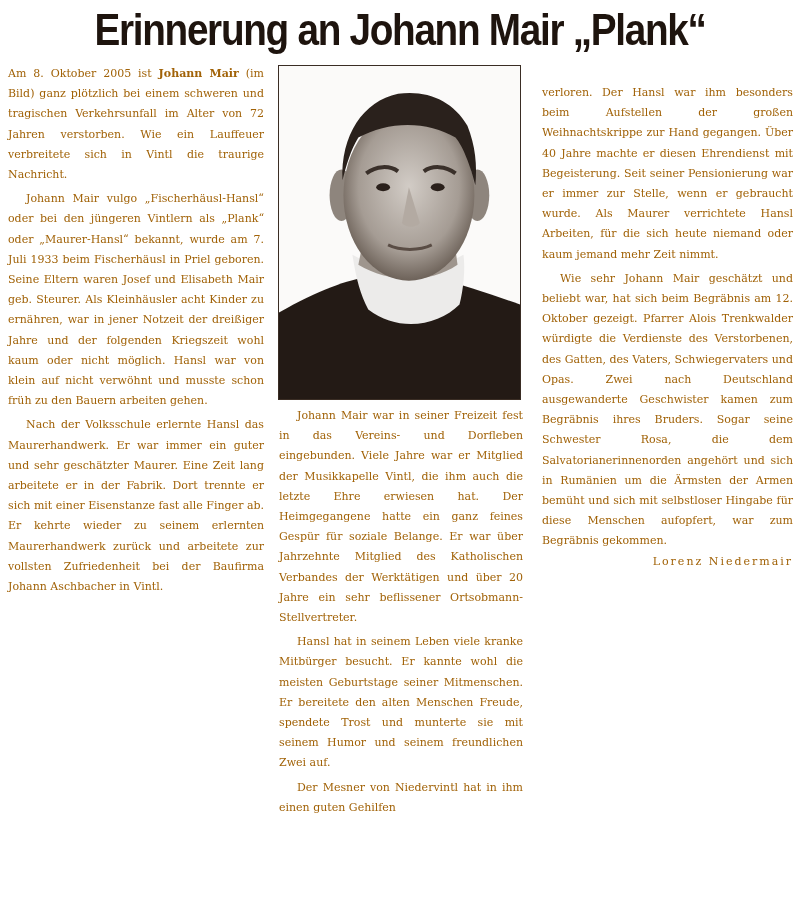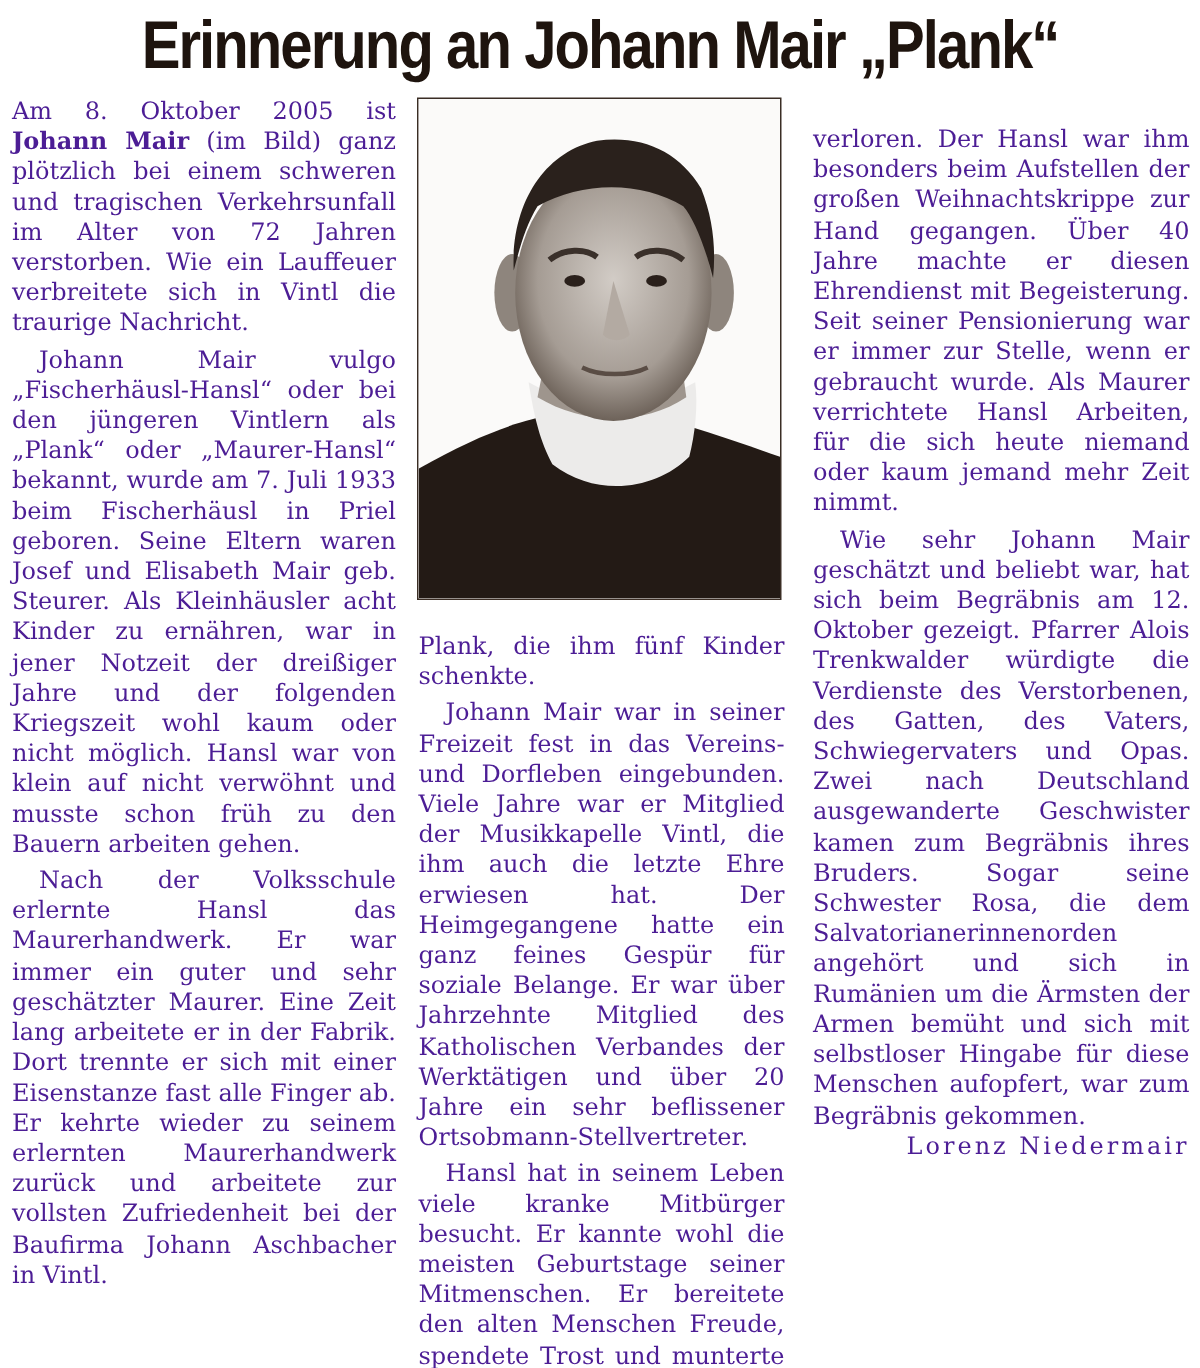--- a/index.html
+++ b/index.html
@@ -5,22 +5,22 @@
   html, body { margin:0; padding:0; background:#ffffff; }
   body { width:800px; height:912px; overflow:hidden; position:relative; color:#2a211b; }
   .title {
     position:absolute; left:0; top:4px; width:800px; text-align:center;
     font-family:"Liberation Sans", sans-serif; font-weight:bold; font-size:45px;
     letter-spacing:-1.5px; color:#1e140e; transform:scaleX(0.86); transform-origin:center top;
     line-height:52px; margin:0;
   }
   .col {
     position:absolute; top:64px;
-    font-family:"DejaVu Serif", serif; font-size:16px; line-height:20.2px;
-    text-align:justify; hyphens:manual; color:#4c1d95;
+    font-family:"DejaVu Serif", serif; font-size:11px; line-height:20.2px;
+    text-align:justify; hyphens:manual; color:#a16207;
   }
   .col p { margin:0; text-indent:0; }
   .col p.ind { text-indent:18px; margin-top:4px; }
   .col p.cont { text-indent:0;margin-top:19px; }
   .c1 { left:8px; width:256px; }
   .c2 { left:279px; width:244px; top:402px; }
   .c3 { left:542px; width:251px; }
   .photo {
     position:absolute; left:278px; top:65px; width:243px; height:335px;
     border:1.5px solid #3a2d24; box-sizing:border-box; background:#ffffff; overflow:hidden;
@@ -70,21 +70,20 @@
     <ellipse cx="105" cy="122" rx="7" ry="4" fill="#2a201b"></ellipse>
     <ellipse cx="160" cy="122" rx="7" ry="4" fill="#2a201b"></ellipse>
 
     <path d="M131 122 L124 158 C128 163 138 163 142 158 Z" fill="#b3aaa2"></path>
 
     <path d="M110 180 C122 186 142 186 154 180" stroke="#5a4d45" stroke-width="3" fill="none"></path>
   </svg>
 </div>
 
 <div class="col c2">
-  <p class="cont">Plank, die ihm fünf Kinder schenkte.</p>
   <p class="ind">Johann Mair war in seiner Freizeit fest in das Vereins- und Dorfleben eingebunden. Viele Jahre war er Mitglied der Musikkapelle Vintl, die ihm auch die letzte Ehre erwiesen hat. Der Heimgegangene hatte ein ganz feines Gespür für soziale Belange. Er war über Jahrzehnte Mitglied des Katholischen Verbandes der Werktätigen und über 20 Jahre ein sehr beflissener Ortsobmann-Stellvertreter.</p>
   <p class="ind">Hansl hat in seinem Leben viele kranke Mitbürger besucht. Er kannte wohl die meisten Geburtstage seiner Mitmenschen. Er bereitete den alten Menschen Freude, spendete Trost und munterte sie mit seinem Humor und seinem freundlichen Zwei auf.</p>
   <p class="ind">Der Mesner von Niedervintl hat in ihm einen guten Gehilfen</p>
 </div>
 
 <div class="col c3">
   <p class="cont">verloren. Der Hansl war ihm besonders beim Aufstellen der großen Weihnachtskrippe zur Hand gegangen. Über 40 Jahre machte er diesen Ehrendienst mit Begeisterung. Seit seiner Pensionierung war er immer zur Stelle, wenn er gebraucht wurde. Als Maurer verrichtete Hansl Arbeiten, für die sich heute niemand oder kaum jemand mehr Zeit nimmt.</p>
   <p class="ind">Wie sehr Johann Mair geschätzt und beliebt war, hat sich beim Begräbnis am 12. Oktober gezeigt. Pfarrer Alois Trenkwalder würdigte die Verdienste des Verstorbenen, des Gatten, des Vaters, Schwiegervaters und Opas. Zwei nach Deutschland ausgewanderte Geschwister kamen zum Begräbnis ihres Bruders. Sogar seine Schwester Rosa, die dem Salvatorianerinnenorden angehört und sich in Rumänien um die Ärmsten der Armen bemüht und sich mit selbstloser Hingabe für diese Menschen aufopfert, war zum Begräbnis gekommen.</p>
   <p class="sig">Lorenz Niedermair</p>
 </div>

